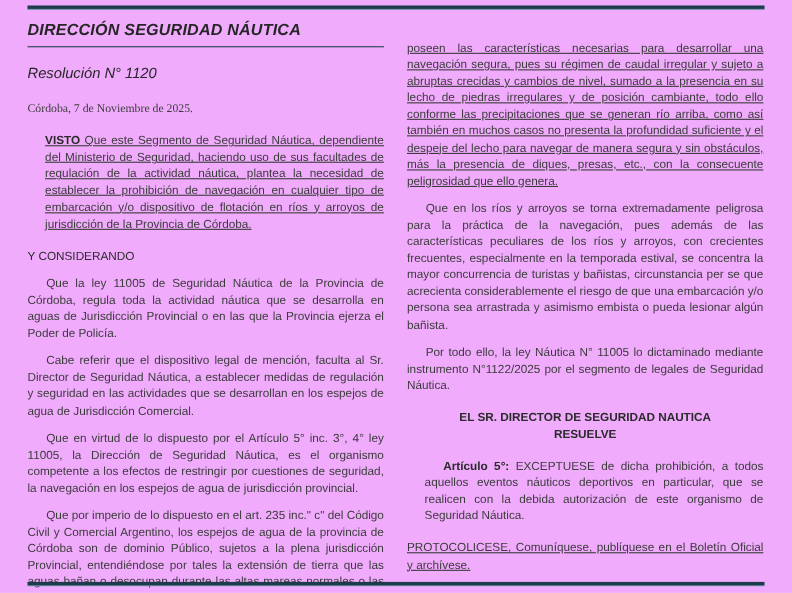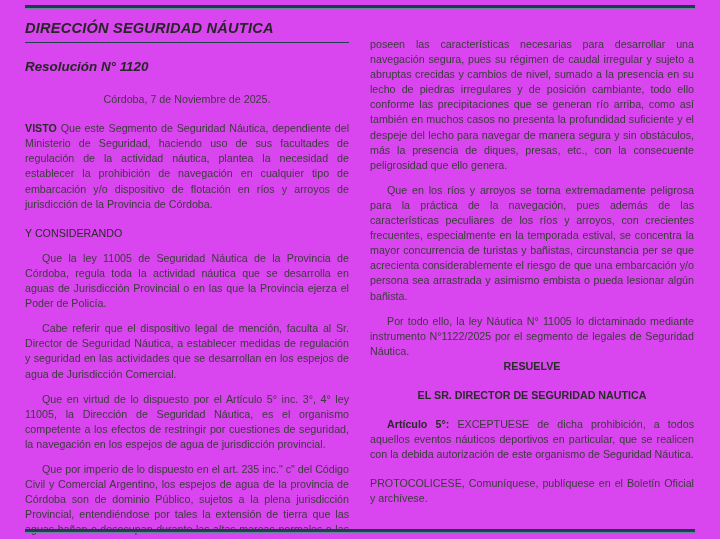--- a/index.html
+++ b/index.html
@@ -1,20 +1,20 @@
 <!DOCTYPE html>
 <html lang="es"><head>
 <meta charset="utf-8">
 <style>
   html, body { margin: 0; padding: 0; background: #ffffff; }
   .page {
     position: relative;
     width: 720px;
     height: 539px;
-    background: #d946ef;
+    background: #f0abfc;
     font-family: "Liberation Sans", sans-serif;
     color: #3c3c3c;
     box-sizing: border-box;
     padding: 5px 25px 0 25px;
     overflow: hidden;
   }
   .top-rule {
     height: 4px;
     background: linear-gradient(to bottom, #1e3b4b 0%, #1e3b4b 65%, #8fb3c9 100%);
     margin-bottom: 10px;
@@ -42,29 +42,29 @@
     font-weight: bold;
     color: #262626;
     letter-spacing: 0.2px;
     margin: 1px 0 0 0;
     padding-bottom: 5px;
     border-bottom: 1.6px solid #23404f;
   }
   .resolution {
     font-size: 13.4px;
     font-style: italic;
-    font-weight: bold;
+    font-weight: normal;
     color: #262626;
     margin: 16px 0 16px 0;
   }
-  .dateline { text-align: center; margin: 18px 0 0 0; }
+  .dateline { text-align: left; margin: 18px 0 0 0; font-family: Liberation Serif, serif; }
   .para { margin: 0; }
-  .para.gap-top { margin-top: 14px; }
+  .para.gap-top { margin-top: 14px; margin-left: 16px; }
   .indent { text-indent: 17px; margin-top: 10px; }
-  .no-indent { text-indent: 0; }
+  .no-indent { text-indent: 0; text-decoration: underline; }
   .heading {
     font-weight: normal;
     color: #2b2b2b;
     margin: 14px 0 0 0;
   }
   .center-heading {
     text-align: center;
     font-weight: bold;
     color: #2b2b2b;
     margin: 0;
@@ -96,22 +96,22 @@
       <p class="para indent">Que por imperio de lo dispuesto en el art. 235 inc." c" del Código Civil y Comercial Argentino, los espejos de agua de la provincia de Córdoba son de dominio Público, sujetos a la plena jurisdicción Provincial, entendiéndose por tales la extensión de tierra que las aguas bañan o desocupan durante las altas mareas normales o las crecidas medias ordinarias.</p>
       <p class="para indent">Que el objetivo y función primordial de este organismo de Seguridad Náutica, es salvaguardar la vida y la integridad física de las personas, mediante la prevención de accidentes que pueden generarse en la actividad náutica que se desarrolla en los espejos y cauces de agua de jurisdicción provincial.</p>
 
     </div>
 
     <div class="col right-col">
       <p class="para no-indent">poseen las características necesarias para desarrollar una navegación segura, pues su régimen de caudal irregular y sujeto a abruptas crecidas y cambios de nivel, sumado a la presencia en su lecho de piedras irregulares y de posición cambiante, todo ello conforme las precipitaciones que se generan río arriba, como así también en muchos casos no presenta la profundidad suficiente y el despeje del lecho para navegar de manera segura y sin obstáculos, más la presencia de diques, presas, etc., con la consecuente peligrosidad que ello genera.</p>
       <p class="para indent">Que en los ríos y arroyos se torna extremadamente peligrosa para la práctica de la navegación, pues además de las características peculiares de los ríos y arroyos, con crecientes frecuentes, especialmente en la temporada estival, se concentra la mayor concurrencia de turistas y bañistas, circunstancia per se que acrecienta considerablemente el riesgo de que una embarcación y/o persona sea arrastrada y asimismo embista o pueda lesionar algún bañista.</p>
       <p class="para indent">Por todo ello, la ley Náutica N° 11005 lo dictaminado mediante instrumento N°1122/2025 por el segmento de legales de Seguridad Náutica.</p>
 
+      <p class="center-heading first">EL SR. DIRECTOR DE SEGURIDAD NAUTICA</p>
       <p class="center-heading">RESUELVE</p>
-      <p class="center-heading first">EL SR. DIRECTOR DE SEGURIDAD NAUTICA</p>
 
 
       <p class="para gap-top indent"><strong class="lead">Artículo 5°:</strong><span> EXCEPTUESE de dicha prohibición, a todos aquellos eventos náuticos deportivos en particular, que se realicen con la debida autorización de este organismo de Seguridad Náutica.</span></p>
 
       <p class="para no-indent protocol">PROTOCOLICESE, Comuníquese, publíquese en el Boletín Oficial y archívese.</p>
 
     </div>
 
   </div>
 

